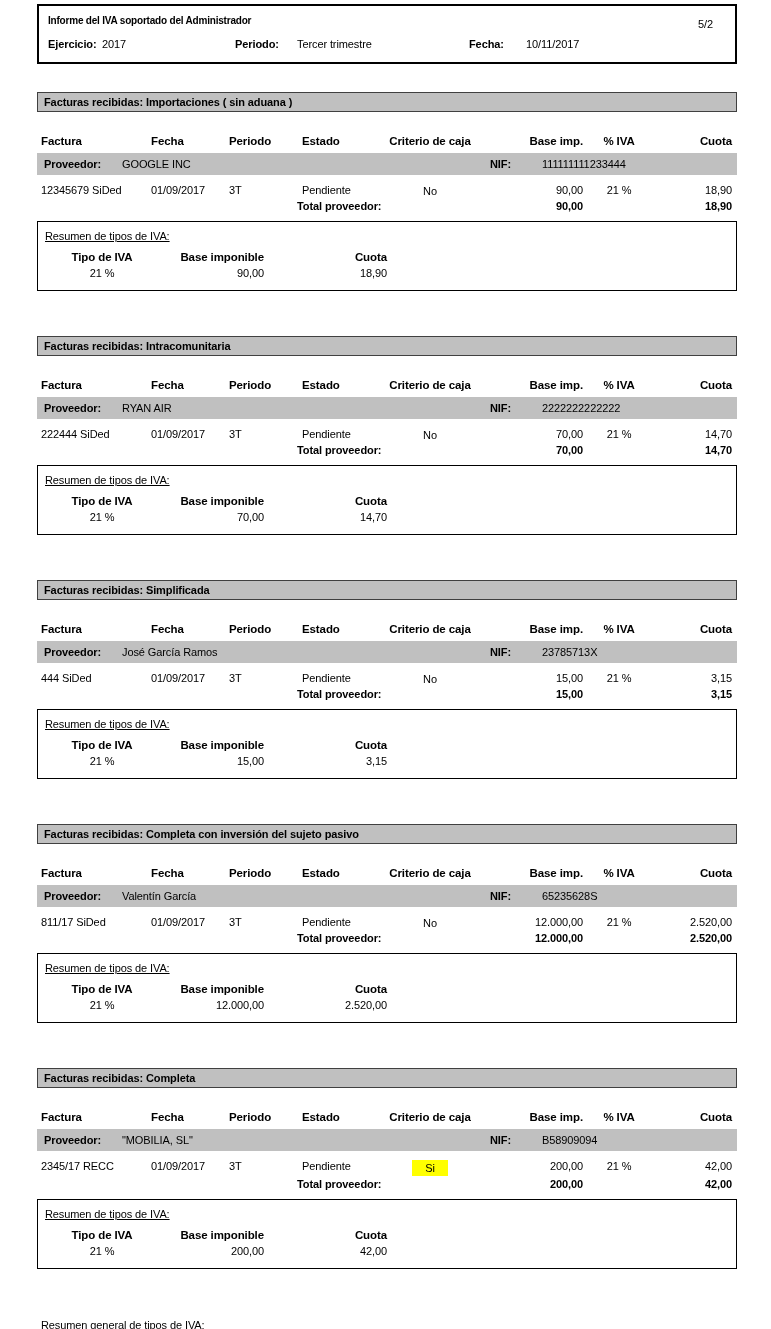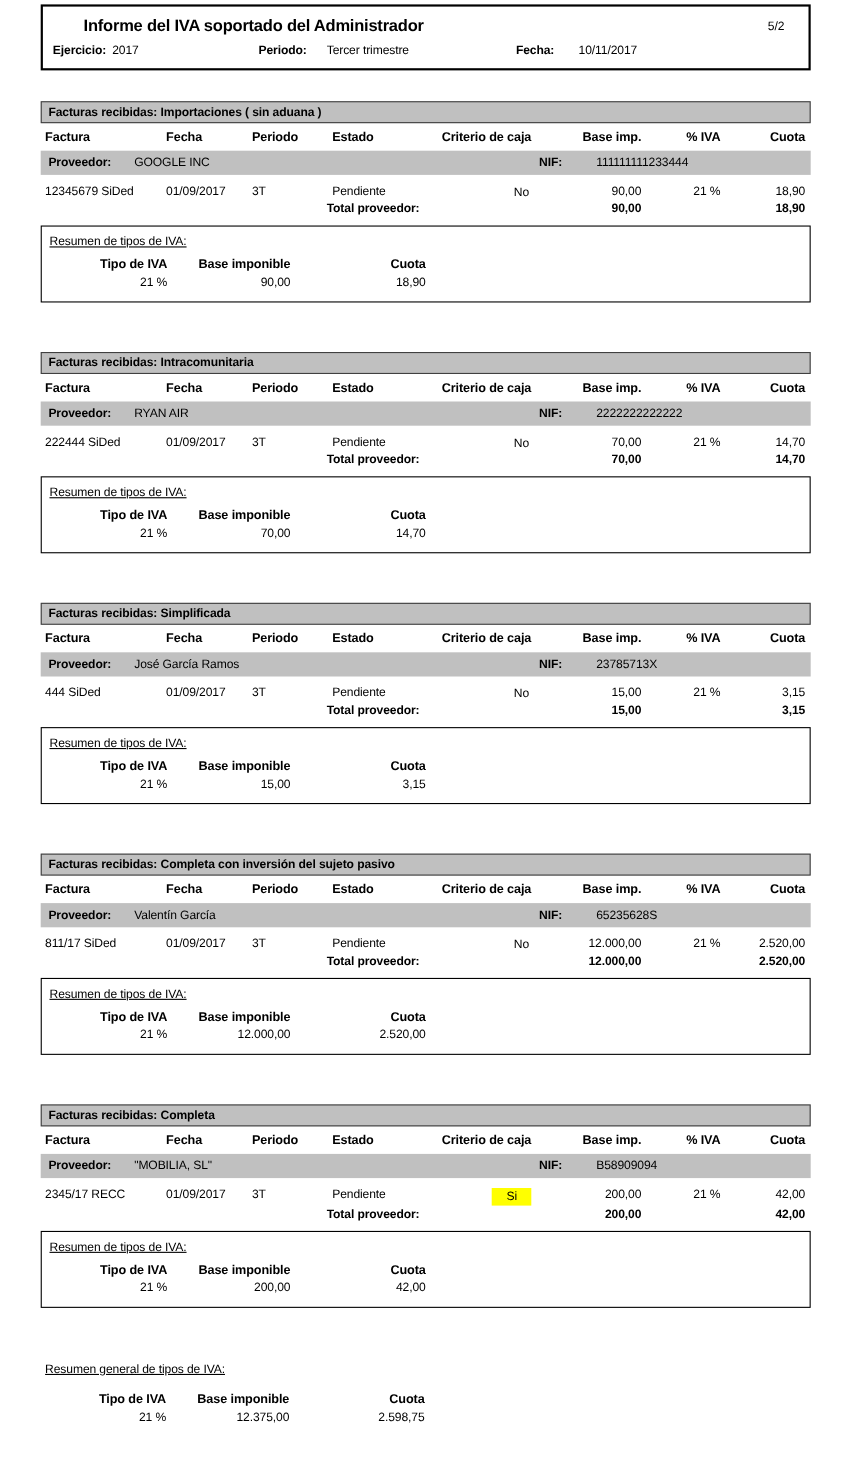--- a/index.html
+++ b/index.html
@@ -9,21 +9,21 @@
     width:771px; height:1329px; overflow:hidden; color:#000;
     font-family:"Liberation Sans", sans-serif; font-size:11px;
     letter-spacing:-0.1px;
   }
   .b { font-weight:bold; }
   .page { padding:4px 34px 0 37px; }
 
   
   .header-box { border:2px solid var(--border-dark); height:60px; padding:9px 22px 0 9px; }
   .header-top { display:flex; justify-content:space-between; align-items:flex-start; }
-  .title { font-size:15px; font-weight:bold; letter-spacing:-0.2px;margin-left:28px; }
+  .title { font-size:10px; font-weight:bold; letter-spacing:-0.2px; }
   .page-num { font-size:11px; margin-top:3px; }
   .header-fields { display:flex; margin-top:8px; }
   .field-ejercicio { width:187px; }
   .field-periodo { width:234px; }
   .lbl { display:inline-block; font-weight:bold; }
   .lbl-ej { width:54px; }
   .lbl-pe { width:62px; }
   .lbl-fe { width:57px; }
 
   
@@ -31,22 +31,22 @@
   .invoice-section { margin-bottom:45px; }
   .section-bar {
     background:var(--bar-gray); border:1px solid #404040;
     height:20px; padding:3px 0 0 6px; font-weight:bold;
   }
   .grid {
     display:grid;
     grid-template-columns:110px 78px 68px 80px 106px 100px 72px 1fr;
     padding:0 5px 0 4px;
   }
-  .cols-header { margin-top:7px; font-weight:bold; font-size:11.5px; }
-  .al{text-align:left} .ac{text-align:right} .ar{text-align:right}
+  .cols-header { margin-top:23px; font-weight:bold; font-size:11.5px; }
+  .al{text-align:left} .ac{text-align:center} .ar{text-align:right}
   .pad5{padding-left:5px}
   .provider-bar {
     background:var(--bar-gray); display:grid;
     grid-template-columns:78px 368px 52px 1fr;
     align-items:center; height:22px; padding-left:7px; margin-top:6px;
   }
   .invoice-row { margin-top:9px; }
   .total-row { font-weight:bold; margin-top:2px; }
   .span3 { grid-column:1 / 4; }
   .span2 { grid-column:span 2; }

